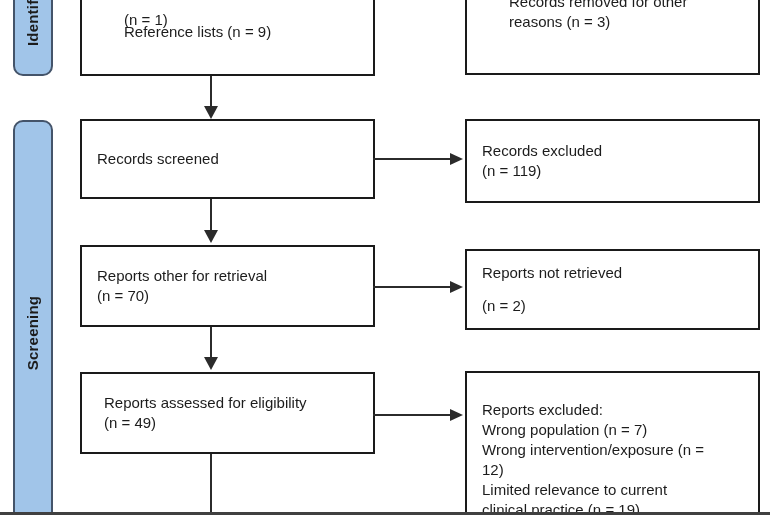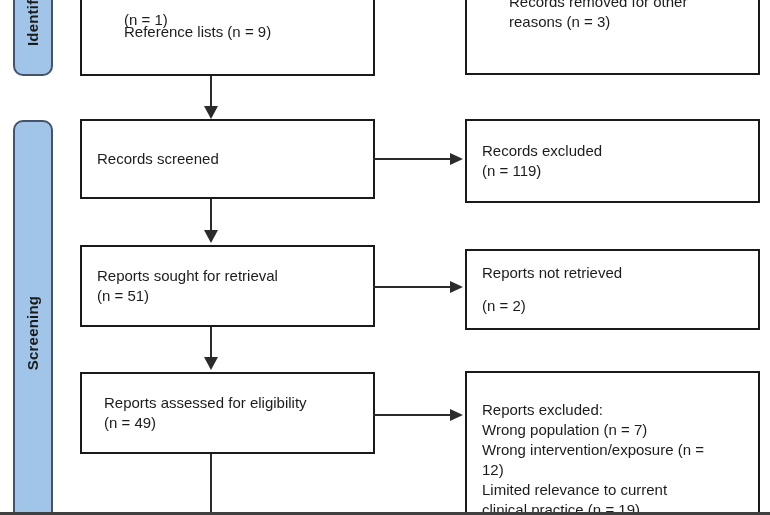--- a/index.html
+++ b/index.html
@@ -106,22 +106,22 @@
   <div class="flow-box centered" style="left:80px; top:119px; height:80px;gap:37px;">
     <div>Records screened</div>
   </div>
 
   <div class="flow-box centered" style="left:465px; top:119px; height:84px;">
     <div>Records excluded</div>
     <div>(n = 119)</div>
   </div>
 
   <div class="flow-box centered" style="left:80px; top:245px; height:82px;">
-    <div>Reports sought for retrieval</div>
-    <div>(n = 51)</div>
+    <div>Reports other for retrieval</div>
+    <div>(n = 70)</div>
   </div>
 
   <div class="flow-box centered" style="left:465px; top:249px; height:81px;gap:13px;">
     <div>Reports not retrieved</div>
     <div>(n = 2)</div>
   </div>
 
   <div class="flow-box centered" style="left:80px; top:372px; height:82px;padding-left:22px;">
     <div>Reports assessed for eligibility</div>
     <div>(n = 49)</div>

